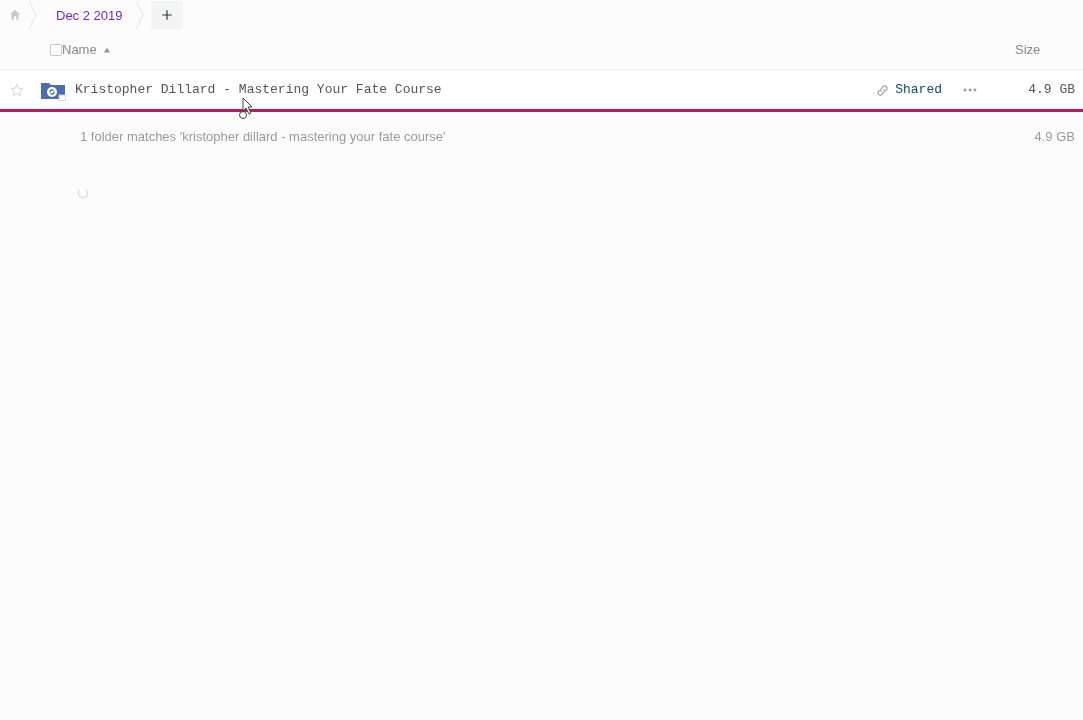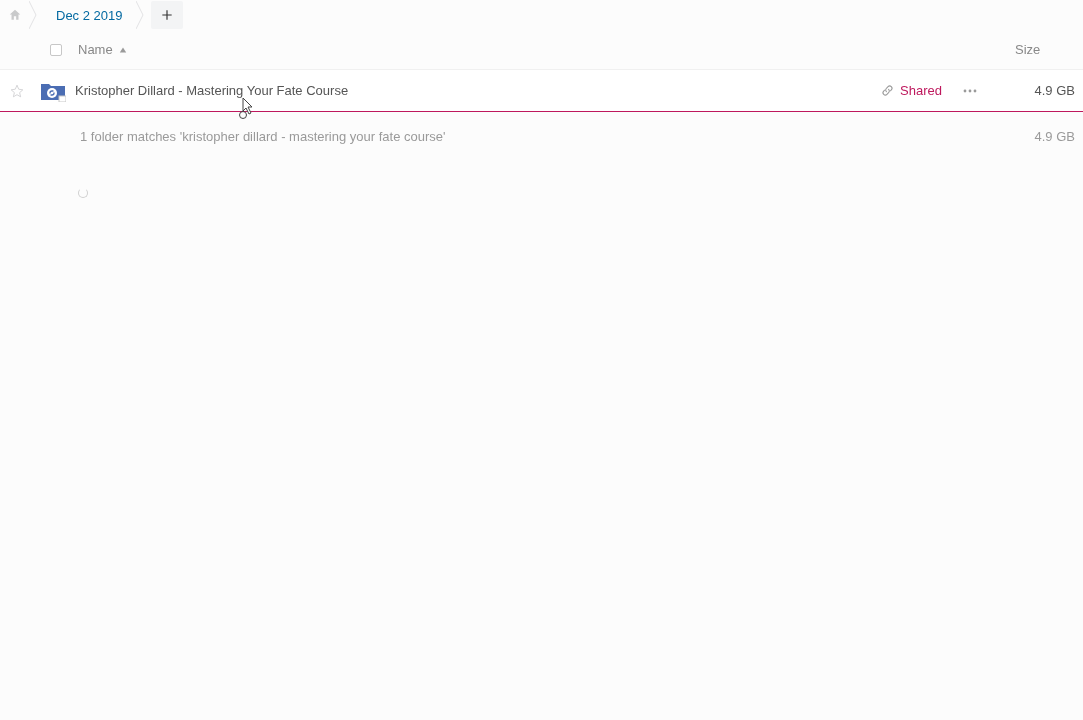--- a/index.html
+++ b/index.html
@@ -27,21 +27,21 @@
     align-items: center;
     justify-content: center;
     position: relative;
   }
   .crumb {
     position: relative;
     height: 28px;
     display: flex;
     align-items: center;
     padding: 0 12px 0 18px;
-    color: #0369a1;
+    color: #6d28d9;
     font-size: 13px;
   }
   .crumb-chevron {
     width: 10px;
     display: flex;
     align-items: center;
     justify-content: center;
     color: #bbb;
   }
   .add-btn {
@@ -66,43 +66,43 @@
     color: #888;
   }
   .checkbox {
     width: 12px;
     height: 12px;
     border: 1px solid #c7c7c7;
     border-radius: 2px;
     background: #fff;
   }
   .name-col {
-    margin-left: 16px;
     display: flex;
     align-items: center;
     gap: 6px;
     flex: 1;
   }
   .sort-caret {
     display: inline-flex;
   }
   .size-col {
     width: 60px;
     text-align: left;
     padding-right: 4px;
   }
 
   
   .file-row {
     display: flex;
     align-items: center;
     height: 42px;
     padding: 0 8px 0 6px;
-    border-bottom: 1px solid #be185d;
+    border-bottom: 3px solid #be185d;
     background: #fff;
+    font-family: Liberation Mono, monospace;
   }
   .star-wrap {
     width: 22px;
     display: flex;
     align-items: center;
     justify-content: center;
   }
   .row-spacer { width: 10px; }
   .folder-icon-wrap {
     width: 30px;
@@ -112,24 +112,24 @@
     position: relative;
   }
   .file-name {
     margin-left: 7px;
     font-size: 13px;
     color: #555;
     flex: 1;
   }
   .shared-pill {
     display: flex;
-    align-items: center;
+    align-items: flex-end;
     gap: 6px;
     font-size: 13px;
-    color: #be185d;
+    color: #0c4a6e;
     margin-right: 18px;
   }
   .more-btn {
     width: 20px;
     display: flex;
     align-items: center;
     justify-content: center;
     margin-right: 40px;
   }
   .file-size {

